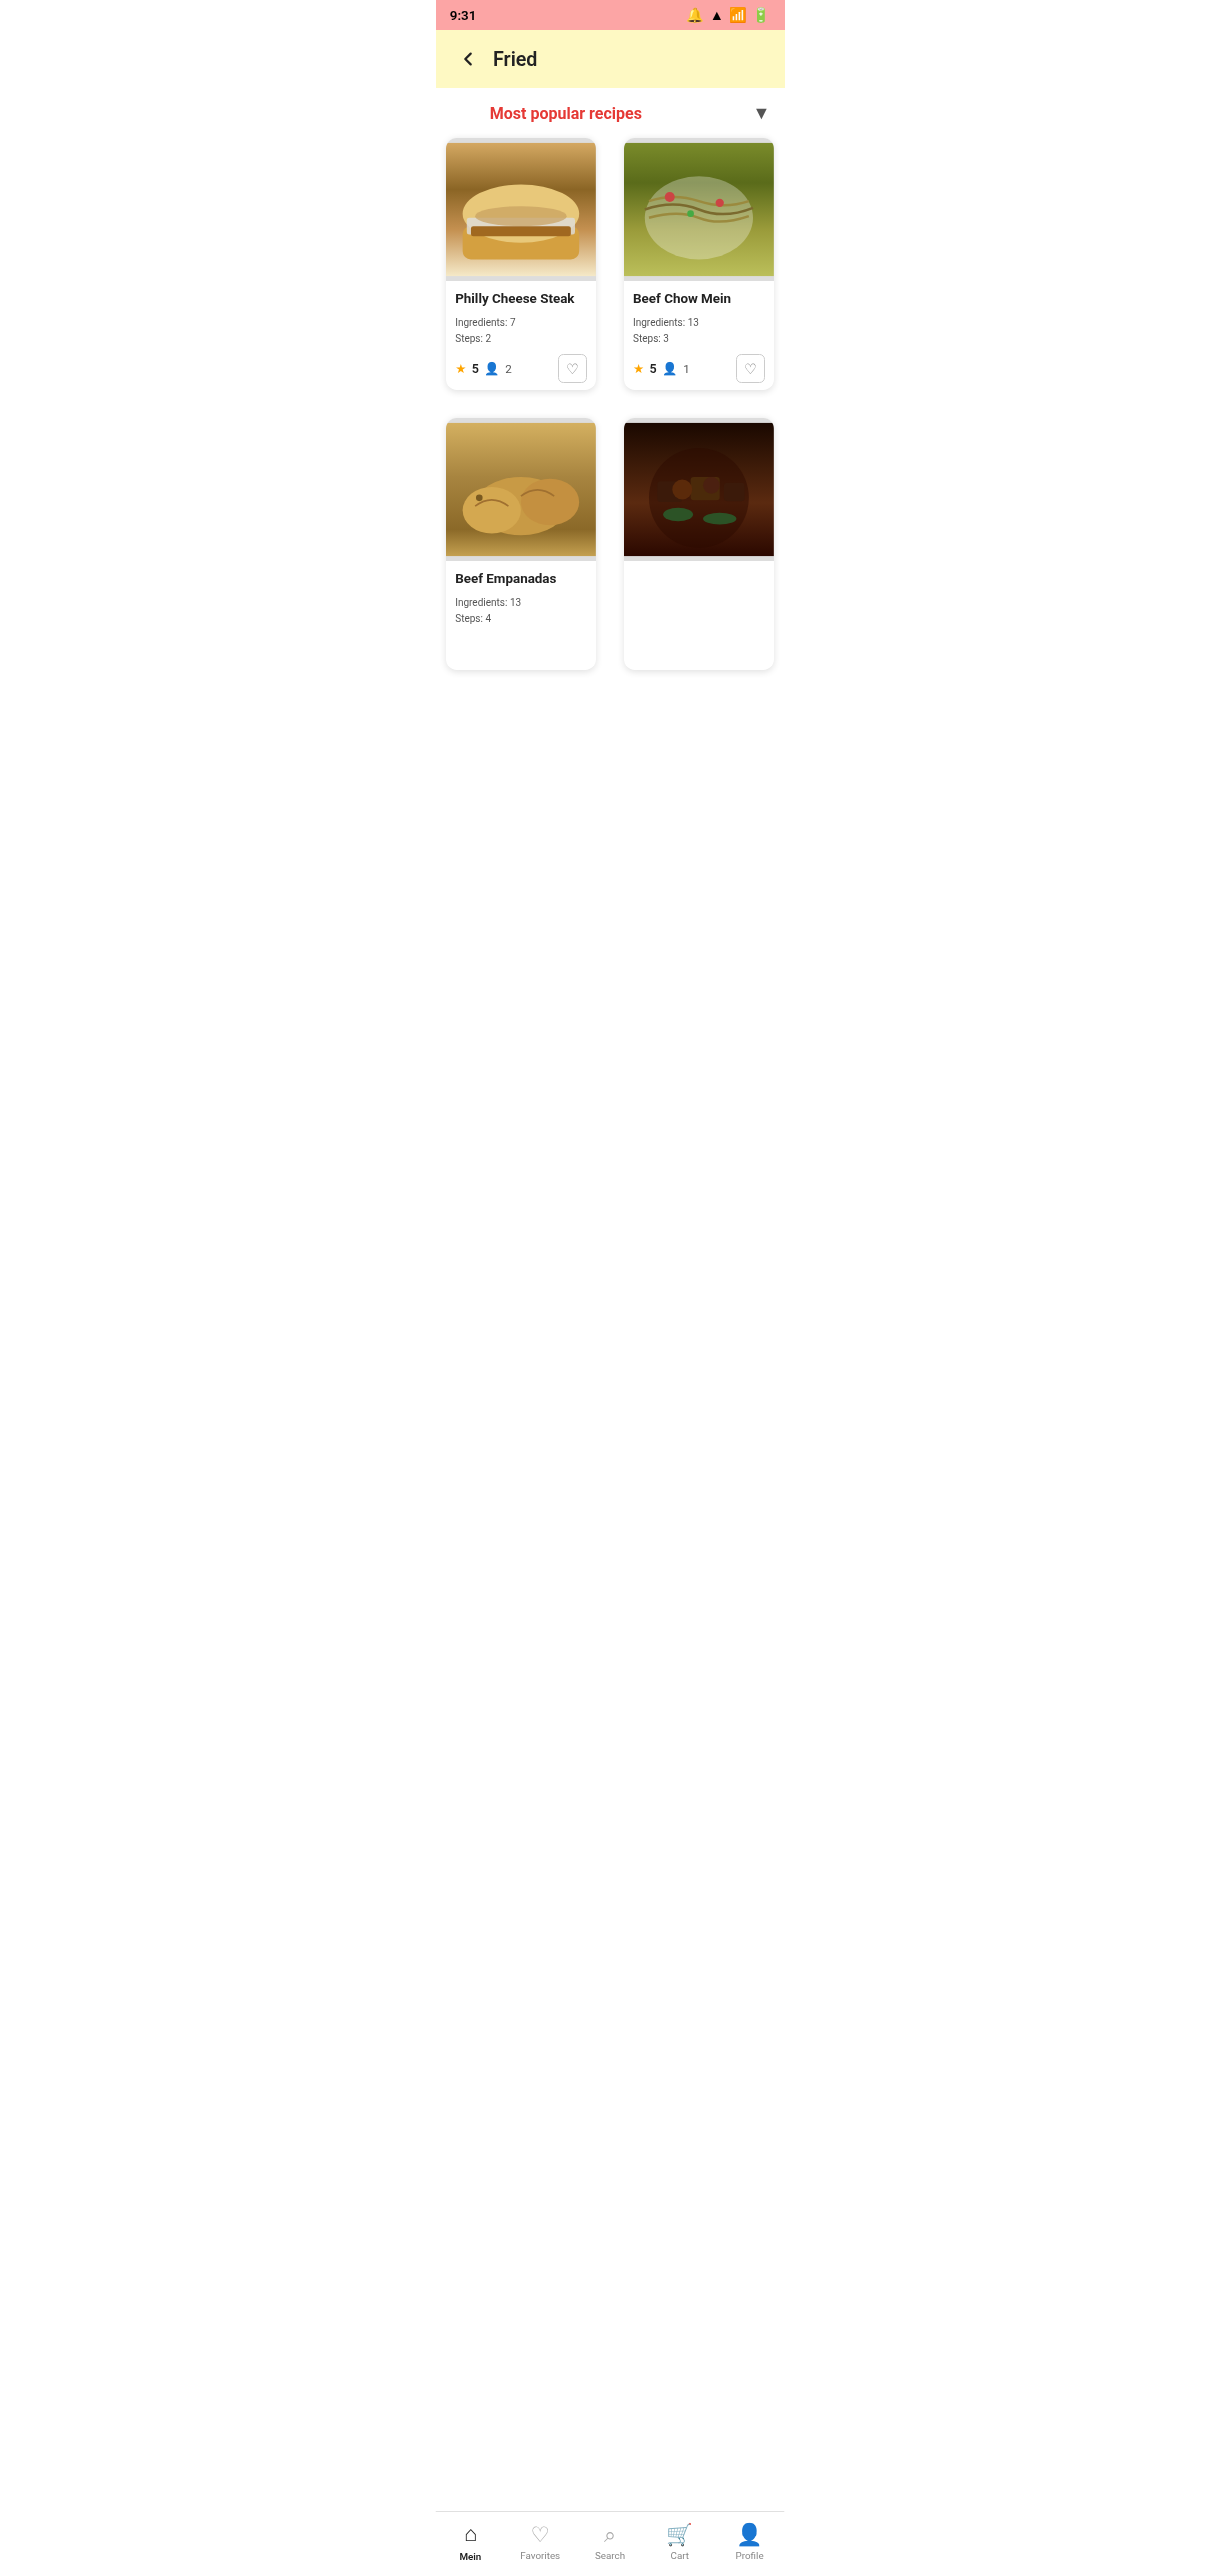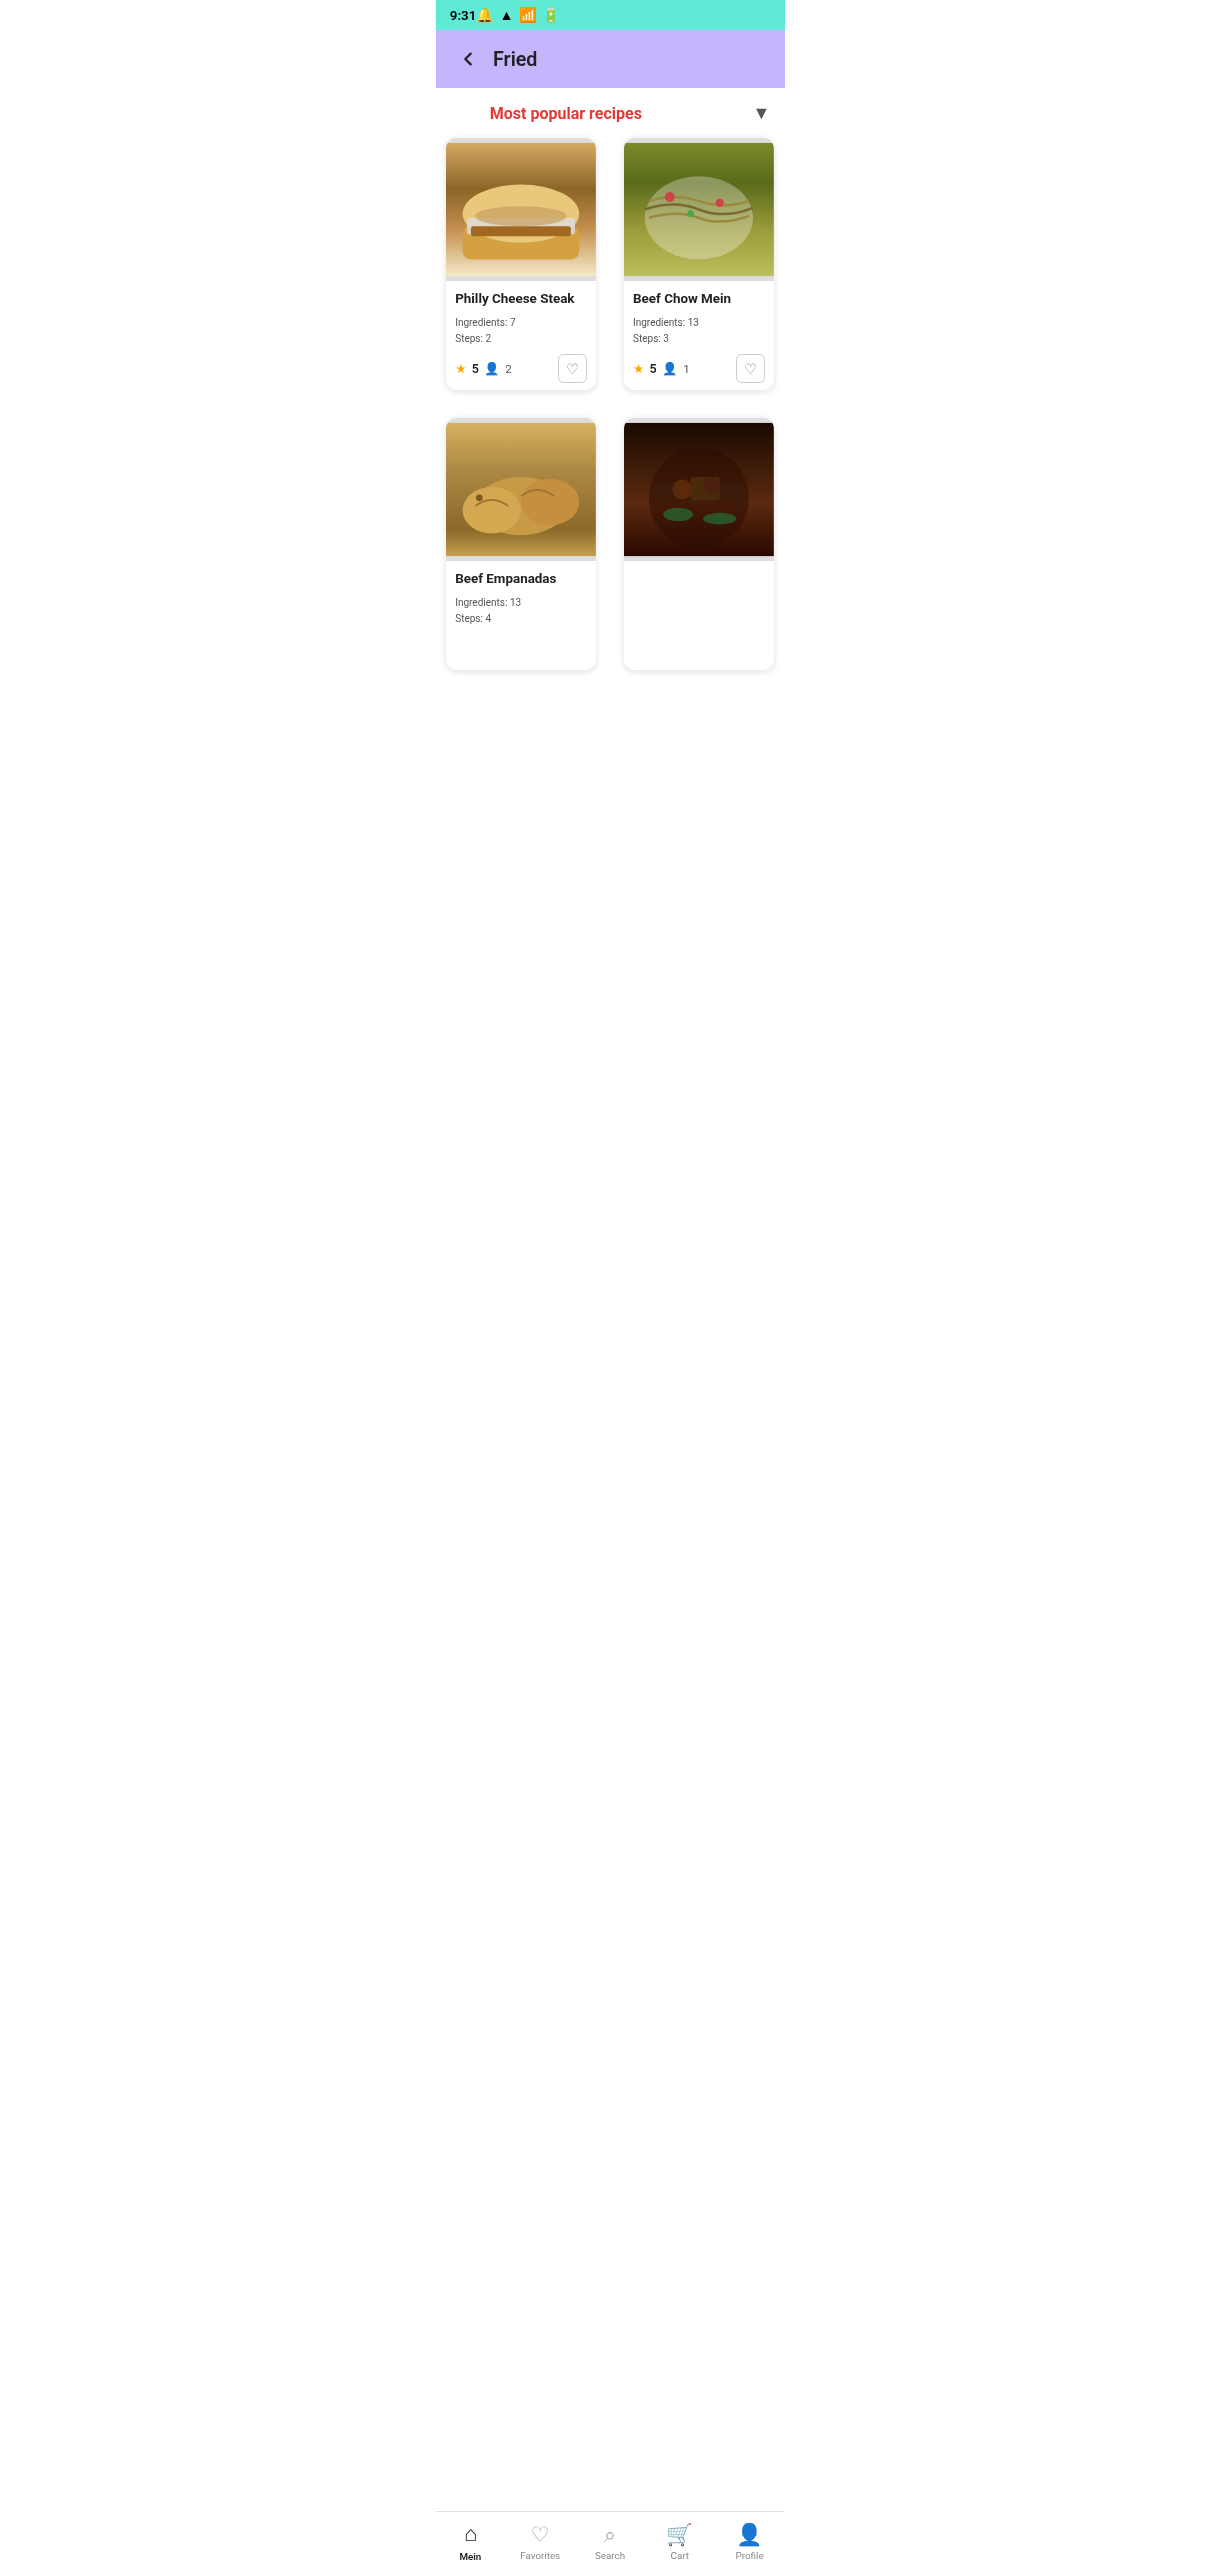--- a/index.html
+++ b/index.html
@@ -13,42 +13,42 @@
       font-family: -apple-system, BlinkMacSystemFont, 'Segoe UI', Roboto, sans-serif;
       background: #f5f5f5;
       max-width: 349px;
       margin: 0 auto;
       min-height: 100vh;
       background: #fff;
     }
 
     .status-bar {
       display: flex;
-      justify-content: flex-start;
+      justify-content: space-between;
       align-items: center;
       padding: 7.2px 14.3px;
-      background: #5eead4;
+      background: #fca5a5;
     }
 
     .status-time {
       font-size: 13.4px;
       font-weight: 600;
     }
 
     .status-icons {
       display: flex;
       gap: 5.4px;
       align-items: center;
     }
 
     .header {
       display: flex;
       align-items: center;
       padding: 10.7px 14.3px;
-      background: #c4b5fd;
+      background: #fef9c3;
     }
 
     .back-btn {
       width: 36px;
       height: 36px;
       display: flex;
       align-items: center;
       justify-content: center;
       cursor: pointer;
     }

